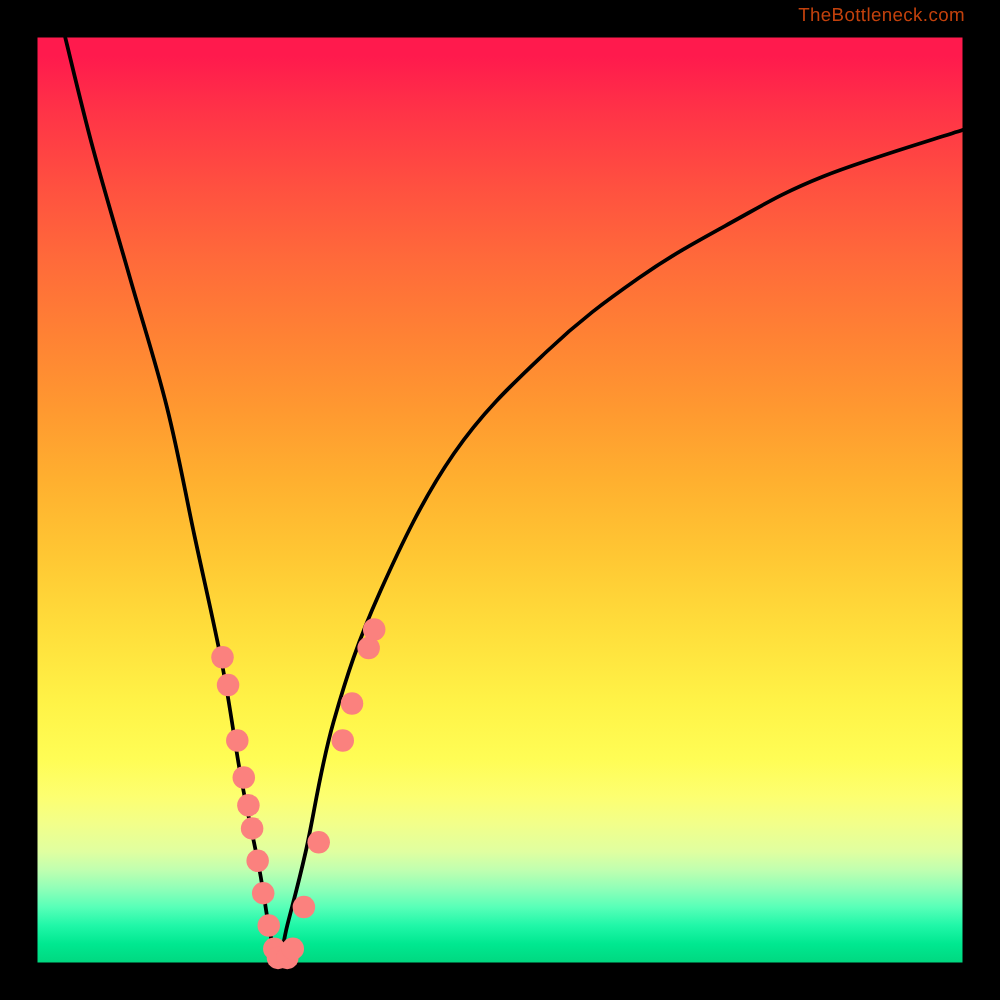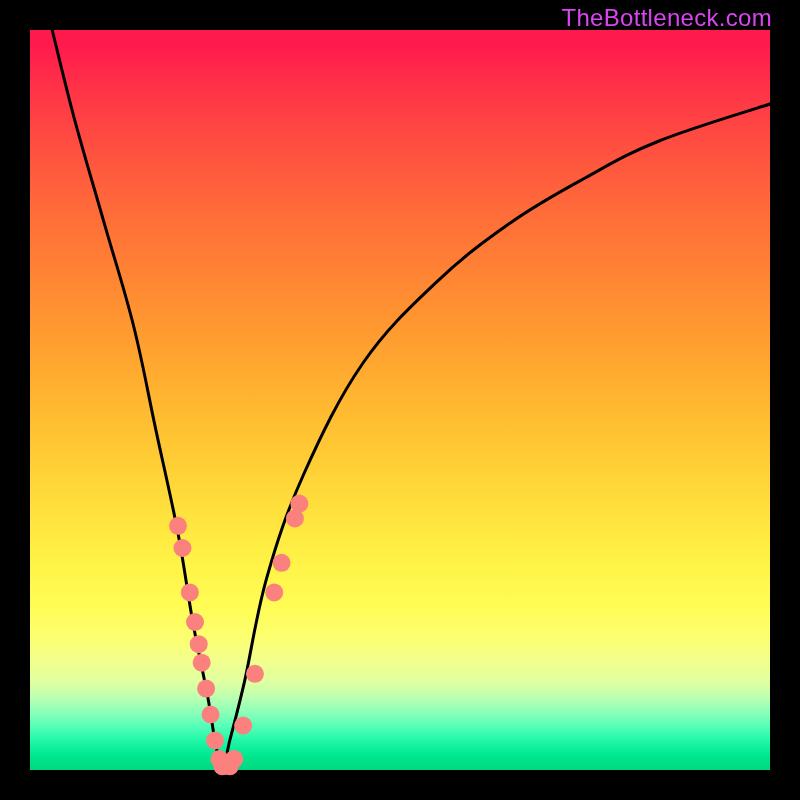--- a/index.html
+++ b/index.html
@@ -38,22 +38,22 @@
       #e0ffa0 88%,
       #c0ffb0 90%,
       #90ffb8 92%,
       #58ffb8 94%,
       #20f7a8 96%,
       #00e890 98%,
       #00d880 100%);
   }
   .watermark {
     position: absolute;
-    color: #d946ef;
-    font-size: 24px;
+    color: #c2410c;
+    font-size: 15px;
     font-weight: 500;
     letter-spacing: 0.3px;
     white-space: nowrap;
   }
   svg.curves {
     position: absolute;
     top: 0;
     left: 0;
     pointer-events: none;
   }

